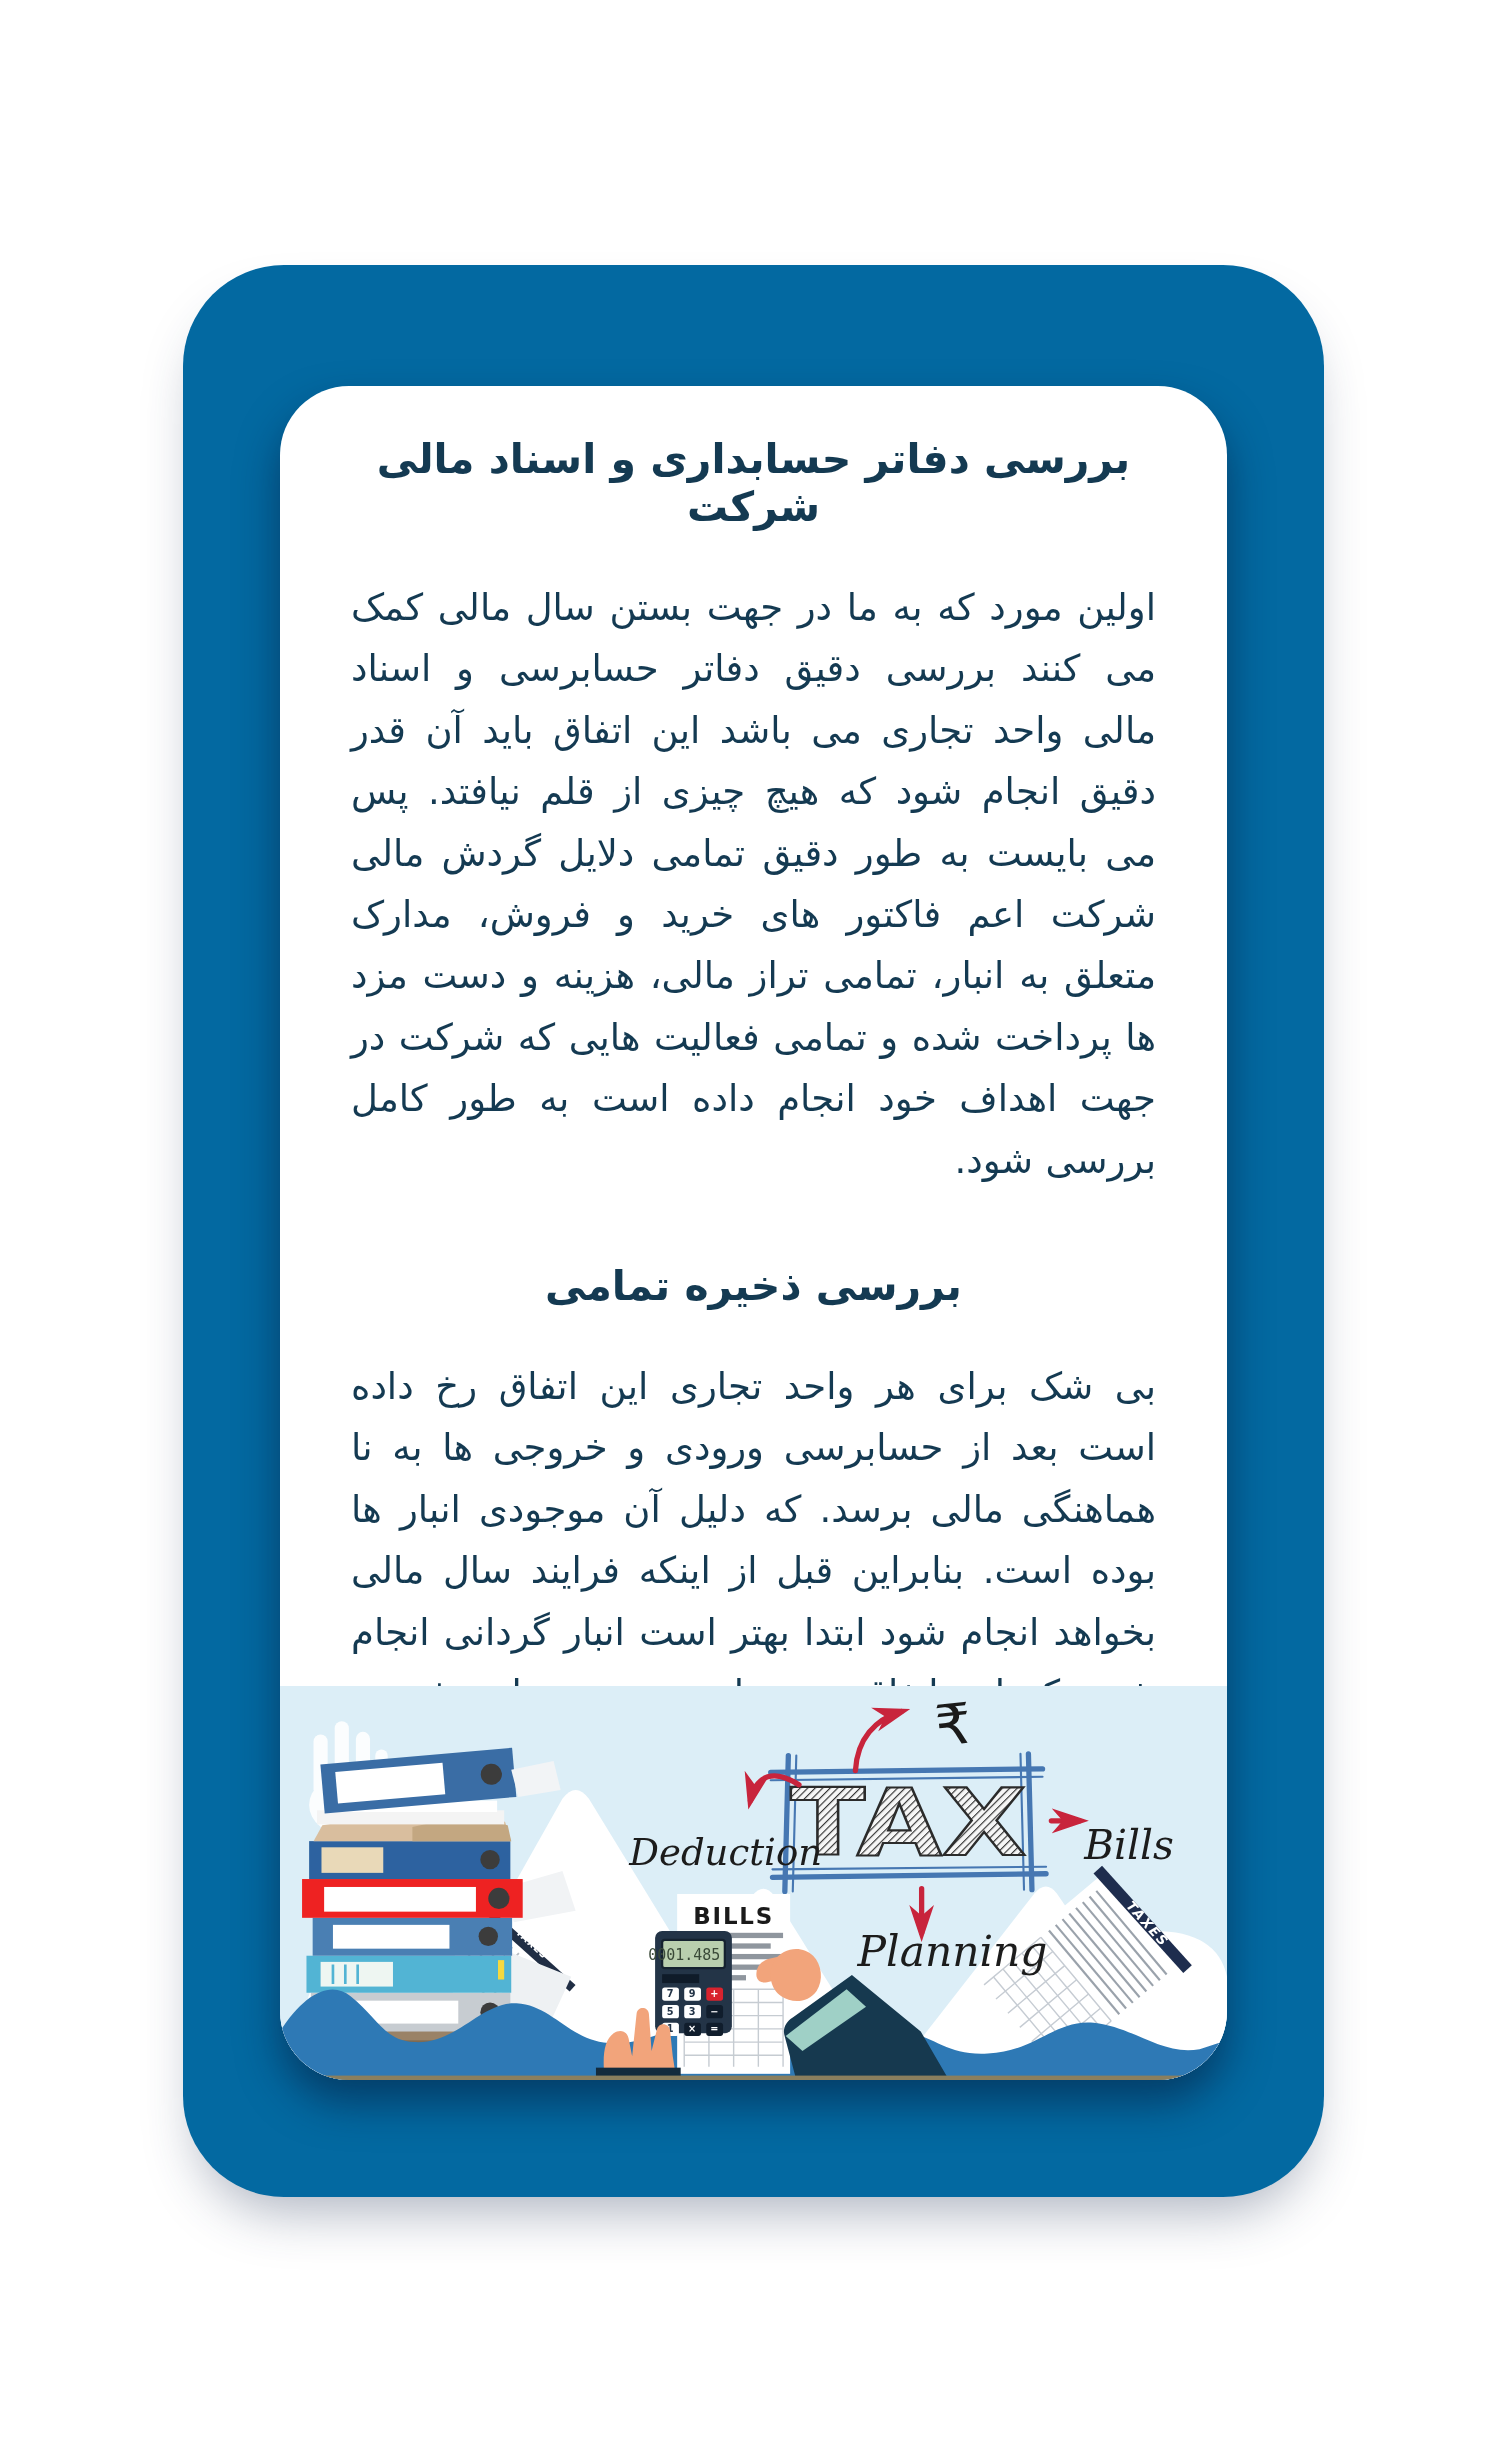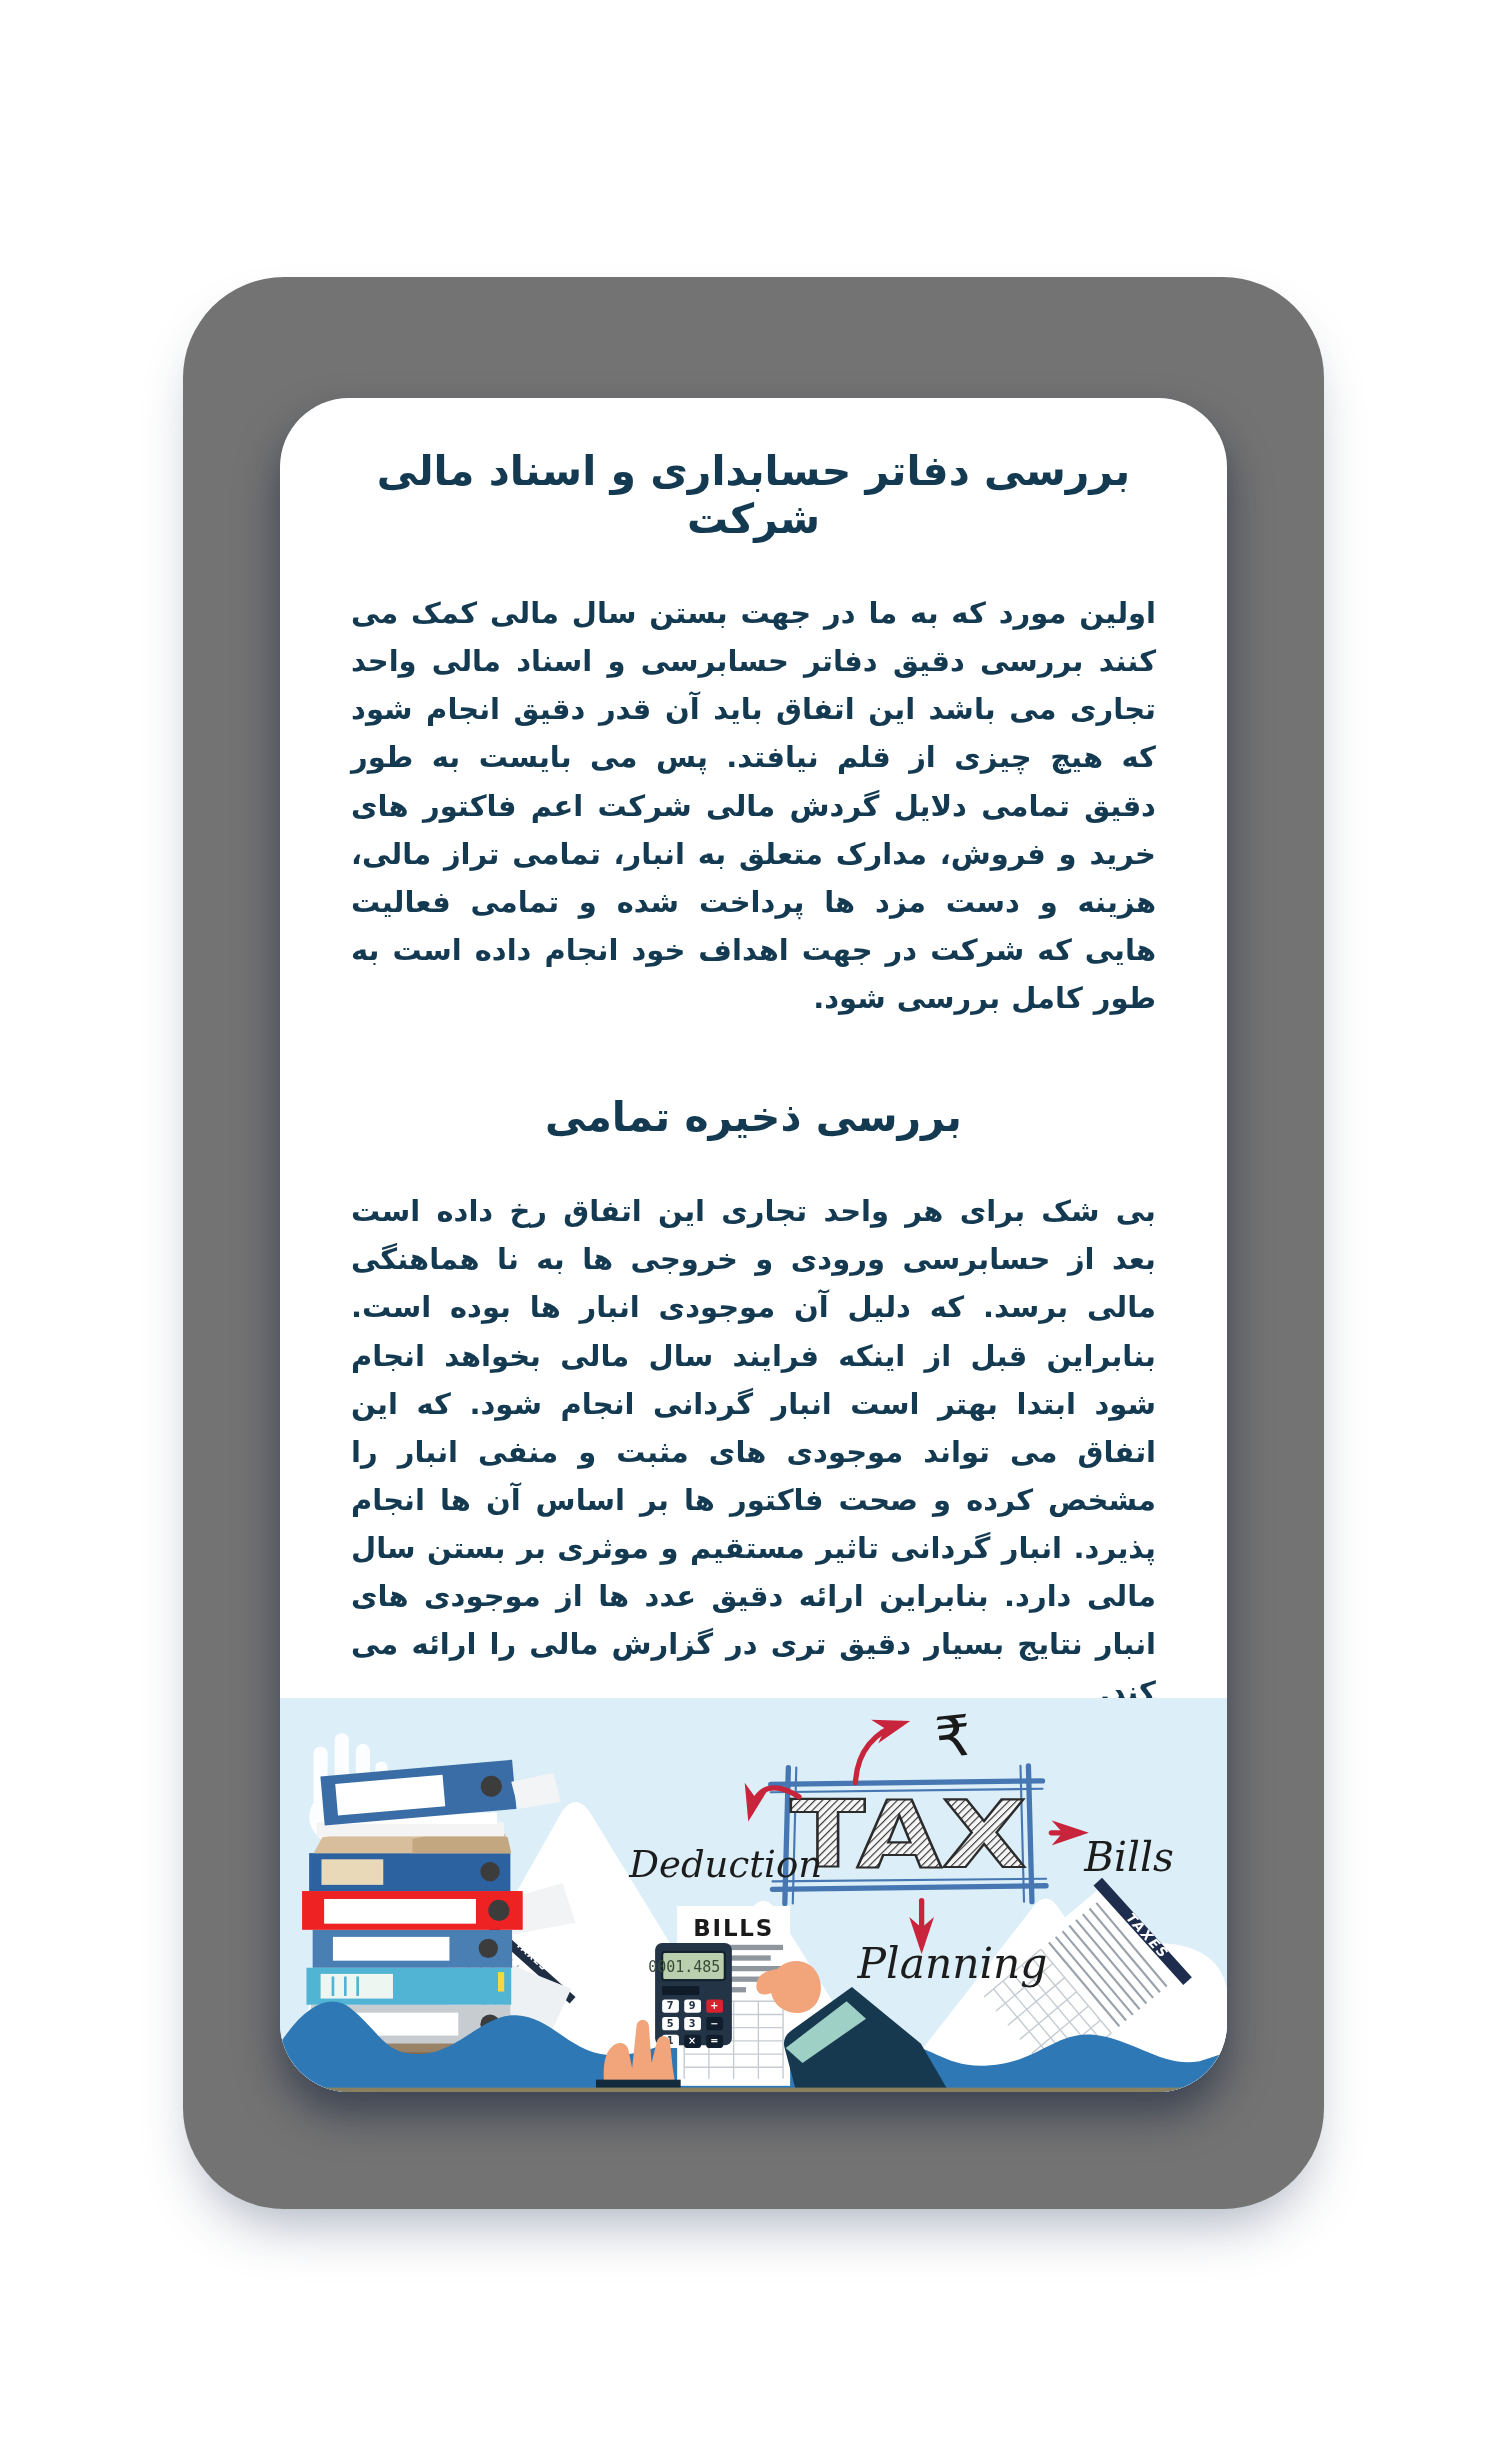--- a/index.html
+++ b/index.html
@@ -2,40 +2,39 @@
 <html lang="fa" style="font-size:14px"><head>
 <meta charset="utf-8">
 <style>
   html,body{margin:0;padding:0;background:#ffffff;}
   .page{
     position:relative;width:1503px;height:2462px;background:#ffffff;
     font-family:"DejaVu Sans",sans-serif;overflow:hidden;
   }
   .blue-card{
     position:absolute;left:183px;top:265px;width:1141px;height:1932px;
-    background:#737373;border-radius:101px;
+    background:#0369a1;border-radius:101px;
     box-shadow:0 30px 53px -16px rgba(40,55,90,.38);
-    margin-top:12px;
   }
   .white-card{
     position:absolute;left:97px;top:121px;width:947px;height:1694px;
     background:#ffffff;border-radius:69px;overflow:hidden;
     box-shadow:0 23px 42px rgba(5,20,50,.5);
   }
   .content{
     position:absolute;top:0;left:0;right:0;height:1300px;
     padding:49px 71px 0;box-sizing:border-box;direction:rtl;color:#143a52;
   }
   .heading{
     font-size:41px;font-weight:700;text-align:center;margin:0 0 46px;color:#143a52;
     letter-spacing:0;
   }
   .heading.second{margin:71px 0 46px;}
   .para{
-    font-size:29px;line-height:1.66;font-weight:700;text-align:justify;margin:0;
+    font-size:37px;line-height:1.66;font-weight:400;text-align:justify;margin:0;
     color:#143a52;word-spacing:0.9px;
   }
   .illustration{
     position:absolute;left:0;bottom:0;width:947px;height:394px;display:block;
   }
   .hand-script{font-family:"DejaVu Serif",serif;font-style:italic;}
 </style>
 </head>
 <body>
 

